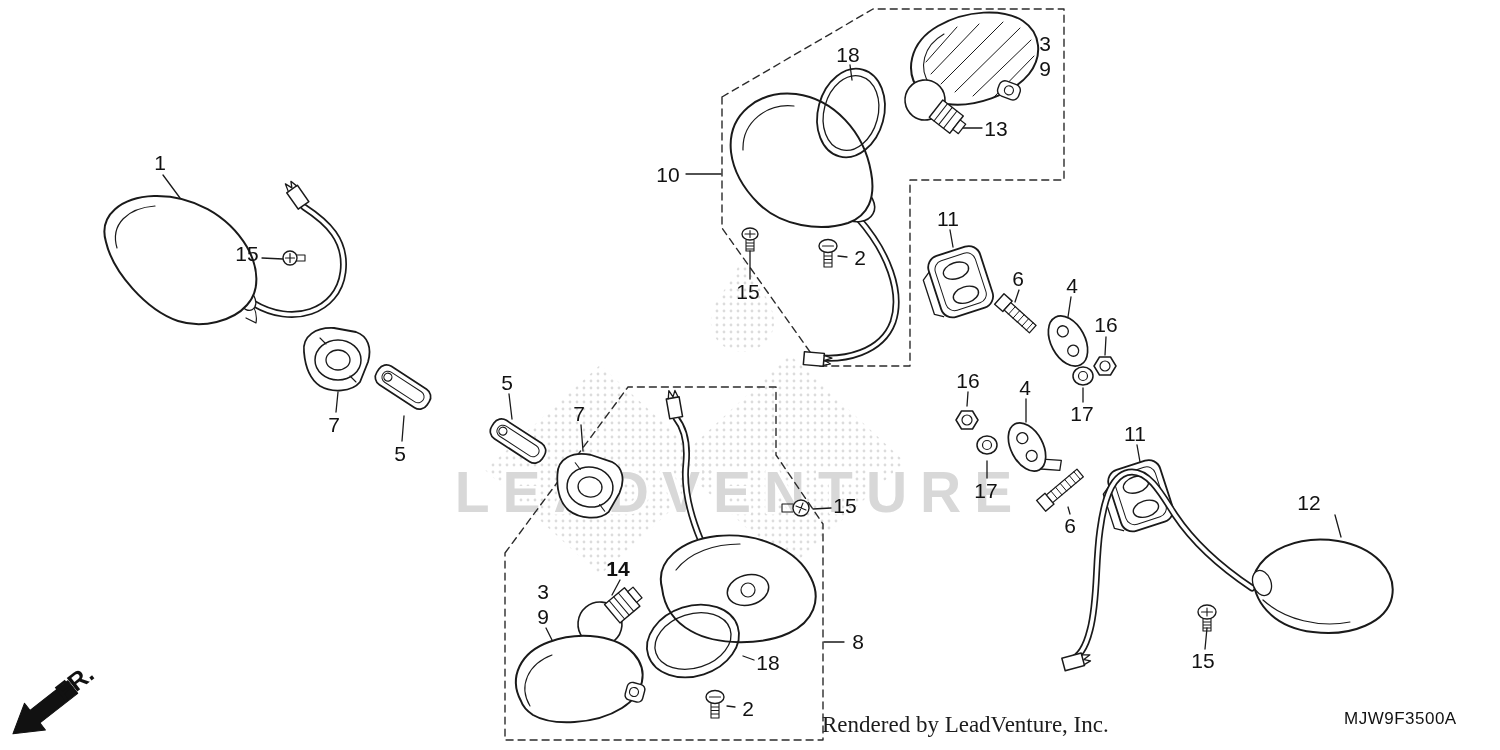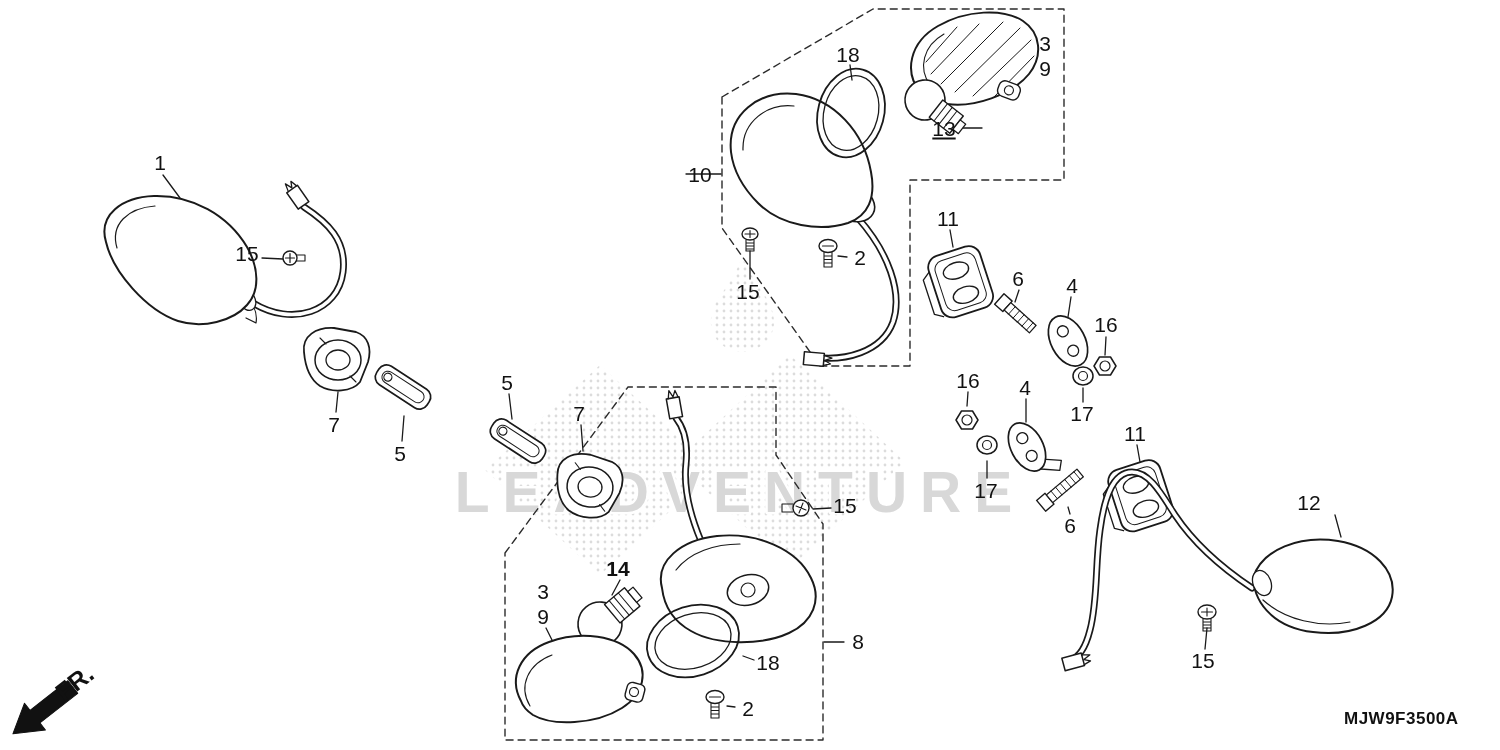--- a/index.html
+++ b/index.html
@@ -4,21 +4,21 @@
 <style>
   html,body{margin:0;padding:0;background:#ffffff;}
   .stage{position:relative;width:1500px;height:750px;background:#ffffff;overflow:hidden;
          font-family:"Liberation Sans",sans-serif;}
   .stage svg{position:absolute;left:0;top:0;}
   .labels-layer{position:absolute;left:0;top:0;width:100%;height:100%;}
   .part-label{position:absolute;transform:translate(-50%,-50%);font-size:21px;color:#111;
               line-height:1;cursor:pointer;user-select:none;}
   .footer-credit{position:absolute;left:822px;top:712px;font-family:"Liberation Serif",serif;
                  font-size:23px;color:#1c1c1c;}
-  .part-code{position:absolute;left:1344px;top:709px;font-size:17px;font-weight:bold;
+  .part-code{position:absolute;left:1344px;top:709px;font-size:17px;font-weight:normal;
              color:#111;letter-spacing:.5px;}
 </style>
 </head>
 <body>
 
 <div class="stage">
 
 <svg width="1500" height="750" viewBox="0 0 1500 750" fill="none" stroke-linecap="round" stroke-linejoin="round">
   <defs>
     <pattern id="dots" width="7" height="7" patternUnits="userSpaceOnUse">
@@ -268,25 +268,25 @@
   <text transform="translate(64,702) rotate(-38)" font-family="Liberation Sans, sans-serif" font-size="25" font-weight="bold" fill="#111">FR.</text>
 </svg>
 
 <div class="labels-layer">
       <div class="part-label" style="left: 160px; top: 162px;">1</div>
       <div class="part-label" style="left: 247px; top: 253px;">15</div>
       <div class="part-label" style="left: 334px; top: 424px;">7</div>
       <div class="part-label" style="left: 400px; top: 453px;">5</div>
       <div class="part-label" style="left: 507px; top: 382px;">5</div>
       <div class="part-label" style="left: 579px; top: 413px;">7</div>
-      <div class="part-label" style="left: 700px; top: 174px;">10</div>
+      <div class="part-label" style="left: 668px; top: 174px;">10</div>
       <div class="part-label" style="left: 848px; top: 54px;">18</div>
       <div class="part-label" style="left: 1045px; top: 43px;">3</div>
       <div class="part-label" style="left: 1045px; top: 68px;">9</div>
-      <div class="part-label" style="left: 944px; top: 128px; text-decoration: underline;">13</div>
+      <div class="part-label" style="left: 996px; top: 128px;">13</div>
       <div class="part-label" style="left: 748px; top: 291px;">15</div>
       <div class="part-label" style="left: 860px; top: 257px;">2</div>
       <div class="part-label" style="left: 948px; top: 218px;">11</div>
       <div class="part-label" style="left: 1018px; top: 278px;">6</div>
       <div class="part-label" style="left: 1072px; top: 285px;">4</div>
       <div class="part-label" style="left: 1106px; top: 324px;">16</div>
       <div class="part-label" style="left: 1082px; top: 413px;">17</div>
       <div class="part-label" style="left: 968px; top: 380px;">16</div>
       <div class="part-label" style="left: 1025px; top: 387px;">4</div>
       <div class="part-label" style="left: 986px; top: 490px;">17</div>
@@ -296,15 +296,16 @@
       <div class="part-label" style="left: 1203px; top: 660px;">15</div>
       <div class="part-label" style="left: 845px; top: 505px;">15</div>
       <div class="part-label" style="left: 618px; top: 568px; font-weight: bold;">14</div>
       <div class="part-label" style="left: 543px; top: 591px;">3</div>
       <div class="part-label" style="left: 543px; top: 616px;">9</div>
       <div class="part-label" style="left: 768px; top: 662px;">18</div>
       <div class="part-label" style="left: 748px; top: 708px;">2</div>
       <div class="part-label" style="left: 858px; top: 641px;">8</div>
     </div>
 
+<div class="footer-credit">Rendered by LeadVenture, Inc.</div>
 <div class="part-code">MJW9F3500A</div>
 
 </div>
 
 </body></html>

